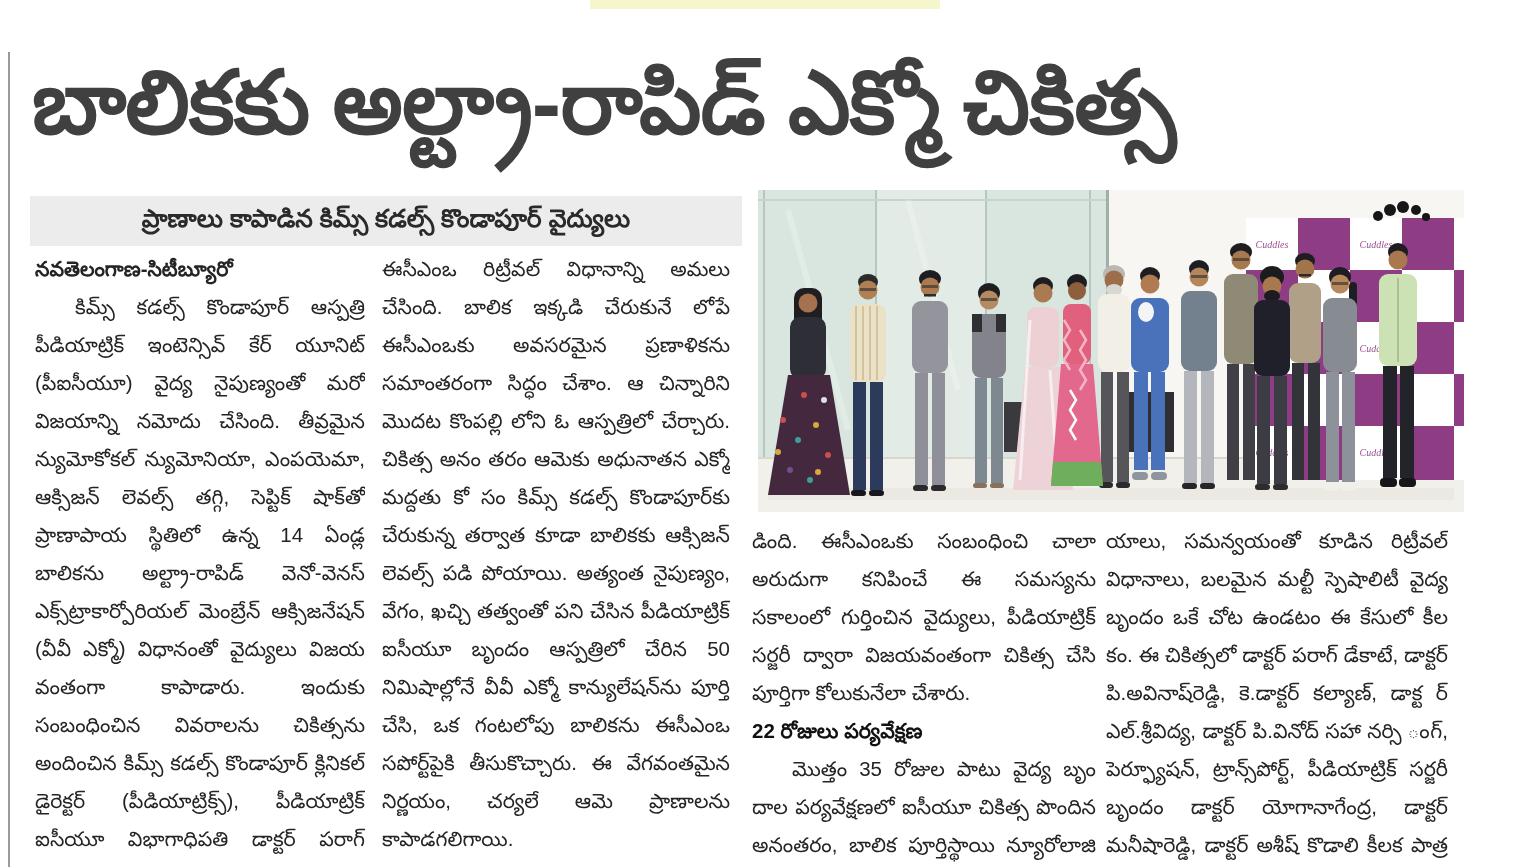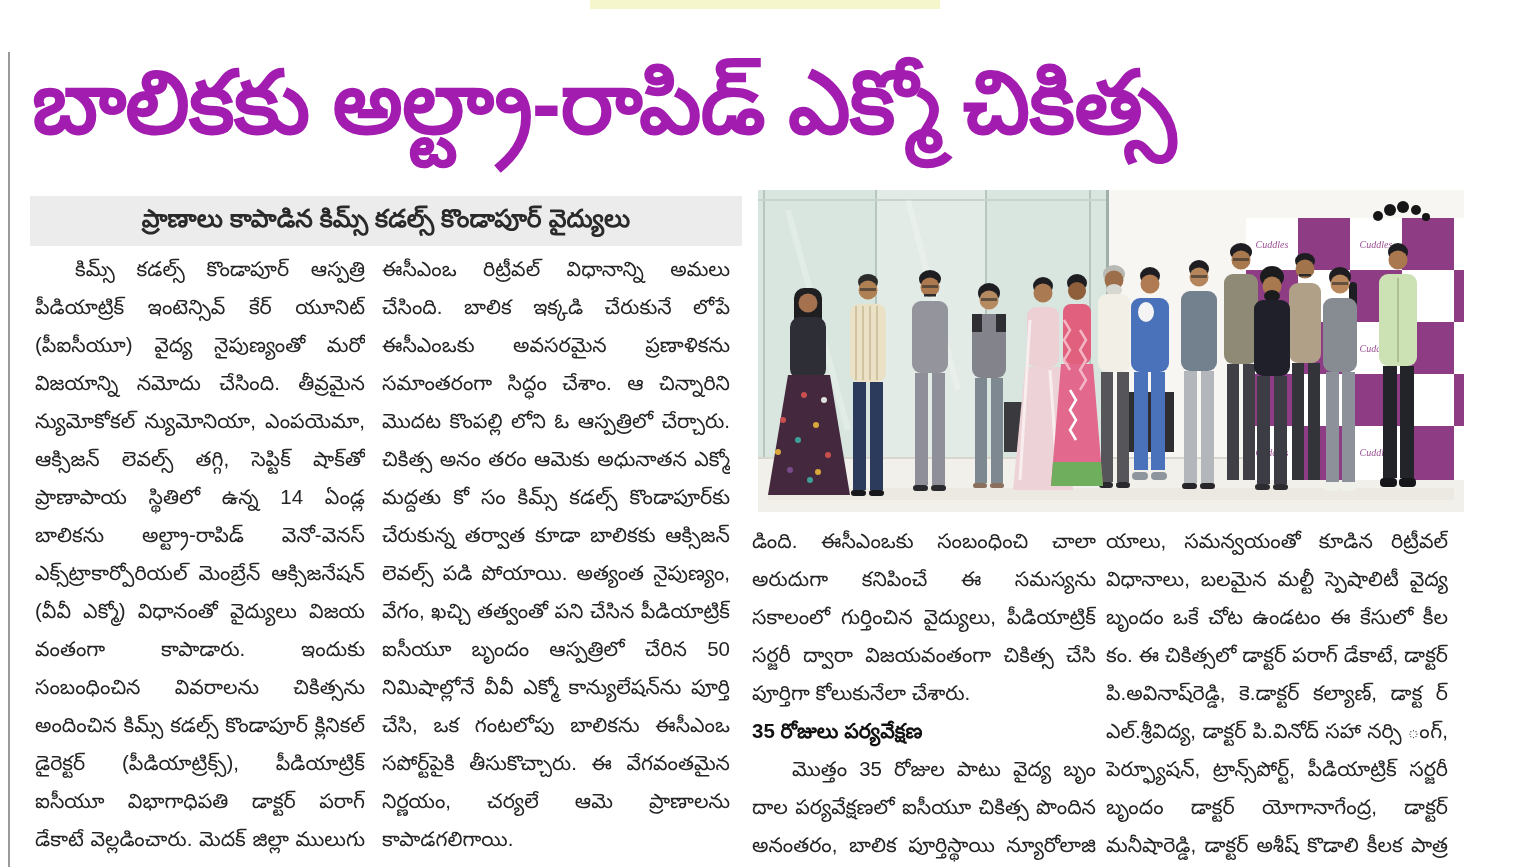--- a/index.html
+++ b/index.html
@@ -12,21 +12,21 @@
   .top-strip{
     position:absolute;left:590px;top:0;width:350px;height:9px;
     background:#f6f6cd;
   }
   .left-rule{
     position:absolute;left:8px;top:52px;width:2px;height:815px;
     background:#9a9a9a;
   }
   .headline{
     position:absolute;left:32px;top:28px;width:1458px;height:160px;
-    font-size:88px;line-height:150px;font-weight:bold;color:#a21caf;
+    font-size:88px;line-height:150px;font-weight:bold;color:#404040;
     margin:0;white-space:nowrap;overflow:hidden;letter-spacing:-1px;
   }
   .subheadline-bar{
     position:absolute;left:30px;top:196px;width:712px;height:50px;
     background:#ececec;display:flex;align-items:center;justify-content:center;text-align:center;
   }
   .subheadline-bar span{
     font-size:25px;font-weight:bold;color:#2a2a2a;white-space:nowrap;
   }
   .photo{
@@ -281,32 +281,33 @@
         <line x1="640" y1="88" x2="640" y2="172" stroke="#aebf92" stroke-width="2"></line>
         <rect x="625" y="176" width="14" height="112" fill="#23232a"></rect>
           <rect x="642" y="176" width="14" height="112" fill="#23232a"></rect>
         <rect x="622" y="288" width="17" height="9" rx="4" fill="#16161a"></rect>
           <rect x="641" y="288" width="17" height="9" rx="4" fill="#16161a"></rect>
       </g>
     </svg>
   </div>
 
   <div class="col col1">
+    <p class="byline">నవతెలంగాణ-సిటీబ్యూరో</p>
     <p class="indent">కిమ్స్ కడల్స్ కొండాపూర్ ఆస్పత్రి పీడియాట్రిక్ ఇంటెన్సివ్ కేర్ యూనిట్ (పీఐసీయూ) వైద్య నైపుణ్యంతో మరో విజయాన్ని నమోదు చేసింది. తీవ్రమైన న్యుమోకోకల్ న్యుమోనియా, ఎంపయెమా, ఆక్సిజన్ లెవల్స్ తగ్గి, సెప్టిక్ షాక్‌తో ప్రాణాపాయ స్థితిలో ఉన్న 14 ఏండ్ల బాలికను అల్ట్రా-రాపిడ్ వెనో-వెనస్ ఎక్స్‌ట్రాకార్పోరియల్ మెంబ్రేన్ ఆక్సిజనేషన్ (వీవీ ఎక్మో) విధానంతో వైద్యులు విజయ వంతంగా కాపాడారు. ఇందుకు సంబంధించిన వివరాలను చికిత్సను అందించిన కిమ్స్ కడల్స్ కొండాపూర్ క్లినికల్ డైరెక్టర్ (పీడియాట్రిక్స్), పీడియాట్రిక్ ఐసీయూ విభాగాధిపతి డాక్టర్ పరాగ్ డేకాటే వెల్లడించారు. మెదక్ జిల్లా ములుగు గ్రామానికి చెందిన 14 ఏండ్ల బాలిక బాలిక ఆస్పత్రికి చేరుకునే సమయానికి తీవ్రమైన న్యూమోనియాతో చికిత్సకు ఏమాత్రం స్పందించకుండా వెంటిలేటర్‌పై ఉంది. దీంతో పరిస్థితి వేగంగా క్షీణిస్తున్నదని గుర్తించిన పీడియాట్రిక్ ఐసీయూ బృందం అత్యవసరంగా 'స్కూప్-అండ్-రన్'</p>
   </div>
 
   <div class="col col2">
     <p>ఈసీఎంఒ రిట్రీవల్ విధానాన్ని అమలు చేసింది. బాలిక ఇక్కడి చేరుకునే లోపే ఈసీఎంఒకు అవసరమైన ప్రణాళికను సమాంతరంగా సిద్ధం చేశాం. ఆ చిన్నారిని మొదట కొంపల్లి లోని ఓ ఆస్పత్రిలో చేర్చారు. చికిత్స అనం తరం ఆమెకు అధునాతన ఎక్మో మద్దతు కో సం కిమ్స్ కడల్స్ కొండాపూర్‌కు చేరుకున్న తర్వాత కూడా బాలికకు ఆక్సిజన్ లెవల్స్ పడి పోయాయి. అత్యంత నైపుణ్యం, వేగం, ఖచ్చి తత్వంతో పని చేసిన పీడియాట్రిక్ ఐసీయూ బృందం ఆస్పత్రిలో చేరిన 50 నిమిషాల్లోనే వీవీ ఎక్మో కాన్యులేషన్‌ను పూర్తి చేసి, ఒక గంటలోపు బాలికను ఈసీఎంఒ సపోర్ట్‌పైకి తీసుకొచ్చారు. ఈ వేగవంతమైన నిర్ణయం, చర్యలే ఆమె ప్రాణాలను కాపాడగలిగాయి.</p>
     <p class="subhead">ఎనిమిది రోజులు వీవీ ఎక్మో సపోర్టు</p>
 
   </div>
 
   <div class="col col3">
     <p>డింది. ఈసీఎంఒకు సంబంధించి చాలా అరుదుగా కనిపించే ఈ సమస్యను సకాలంలో గుర్తించిన వైద్యులు, పీడియాట్రిక్ సర్జరీ ద్వారా విజయవంతంగా చికిత్స చేసి పూర్తిగా కోలుకునేలా చేశారు.</p>
-    <p class="subhead">35 రోజులు పర్యవేక్షణ</p>
+    <p class="subhead">22 రోజులు పర్యవేక్షణ</p>
     <p class="indent">మొత్తం 35 రోజుల పాటు వైద్య బృం దాల పర్యవేక్షణలో ఐసీయూ చికిత్స పొందిన అనంతరం, బాలిక పూర్తిస్థాయి న్యూరోలాజి కల్, ఆరోగ్యంగా డిశ్చార్జి అయ్యింది. “తీవ్ర శ్వాసకోశ వైఫల్యంతో బాధపడుతున్న పిల్లలను కాపాడటంలో అల్ట్రా-రాపిడ్ ఈసీఎంఒ నిర్ణ</p>
   </div>
 
   <div class="col col4">
     <p>యాలు, సమన్వయంతో కూడిన రిట్రీవల్ విధానాలు, బలమైన మల్టీ స్పెషాలిటీ వైద్య బృందం ఒకే చోట ఉండటం ఈ కేసులో కీల కం. ఈ చికిత్సలో డాక్టర్ పరాగ్ డేకాటే, డాక్టర్ పి.అవినాష్‌రెడ్డి, కె.డాక్టర్ కల్యాణ్, డాక్ట ర్ ఎల్.శ్రీవిద్య, డాక్టర్ పి.వినోద్ సహా నర్సి ంగ్, పెర్ఫ్యూషన్, ట్రాన్స్‌పోర్ట్, పీడియాట్రిక్ సర్జరీ బృందం డాక్టర్ యోగానాగేంద్ర, డాక్టర్ మనీషారెడ్డి, డాక్టర్ అశీష్ కొడాలి కీలక పాత్ర పోషించారు. ఈ విజయంతో కిమ్స్ కడల్స్, కొండాపూర్‌లో ఇప్పటి వరకు మొత్తం 25 ఈసీఎంఒ కేసులు పూర్తయ్యాయి.</p>
   </div>
 
 </div>
 
 </body></html>

